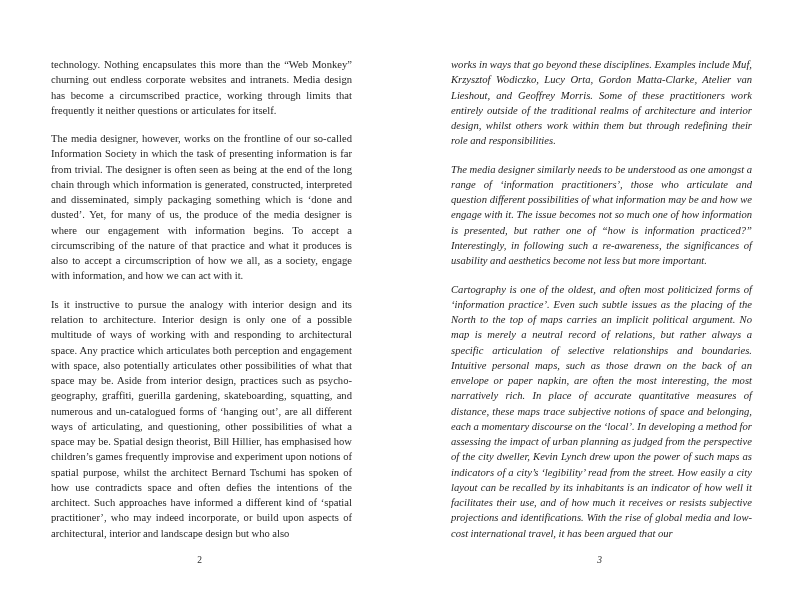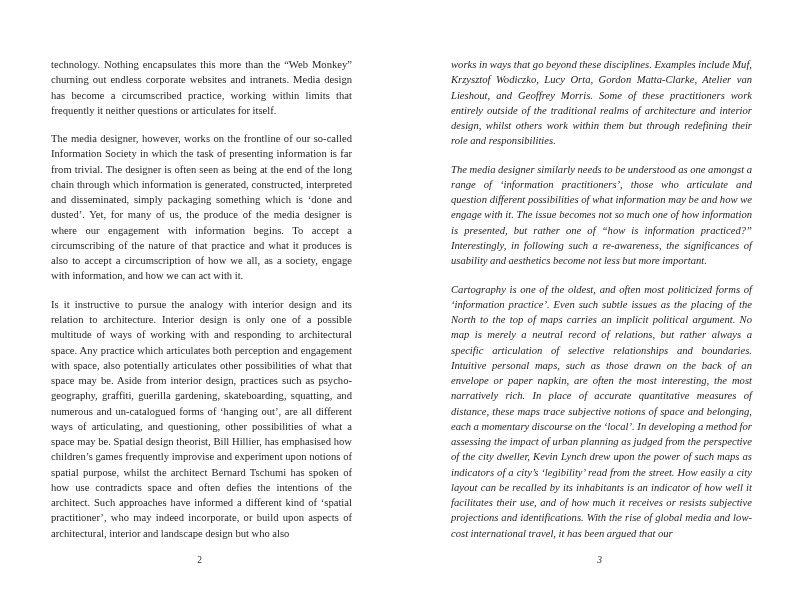--- a/index.html
+++ b/index.html
@@ -78,21 +78,21 @@
     background: transparent;
   }
 </style>
 </head>
 <body>
 
 <div class="spread">
 
   <div class="page page-left">
     <div class="text-column">
-      <p class="para">technology. Nothing encapsulates this more than the “Web Monkey” churning out endless corporate websites and intranets. Media design has become a circumscribed practice, working within limits that frequently it neither questions or articulates for itself.</p>
+      <p class="para">technology. Nothing encapsulates this more than the “Web Monkey” churning out endless corporate websites and intranets. Media design has become a circumscribed practice, working through limits that frequently it neither questions or articulates for itself.</p>
       <p class="para">The media designer, however, works on the frontline of our so-called Information Society in which the task of presenting information is far from trivial. The designer is often seen as being at the end of the long chain through which information is generated, constructed, interpreted and disseminated, simply packaging something which is ‘done and dusted’. Yet, for many of us, the produce of the media designer is where our engagement with information begins. To accept a circumscribing of the nature of that practice and what it produces is also to accept a circumscription of how we all, as a society, engage with information, and how we can act with it.</p>
       <p class="para">Is it instructive to pursue the analogy with interior design and its relation to architecture. Interior design is only one of a possible multitude of ways of working with and responding to architectural space. Any practice which articulates both perception and engagement with space, also potentially articulates other possibilities of what that space may be. Aside from interior design, practices such as psycho-geography, graffiti, guerilla gardening, skateboarding, squatting, and numerous and un-catalogued forms of ‘hanging out’, are all different ways of articulating, and questioning, other possibilities of what a space may be. Spatial design theorist, Bill Hillier, has emphasised how children’s games frequently improvise and experiment upon notions of spatial purpose, whilst the architect Bernard Tschumi has spoken of how use contradicts space and often defies the intentions of the architect. Such approaches have informed a different kind of ‘spatial practitioner’, who may indeed incorporate, or build upon aspects of architectural, interior and landscape design but who also</p>
     </div>
     <div class="folio">2</div>
   </div>
 
   <div class="gutter"></div>
 
   <div class="page page-right">
     <div class="text-column">

